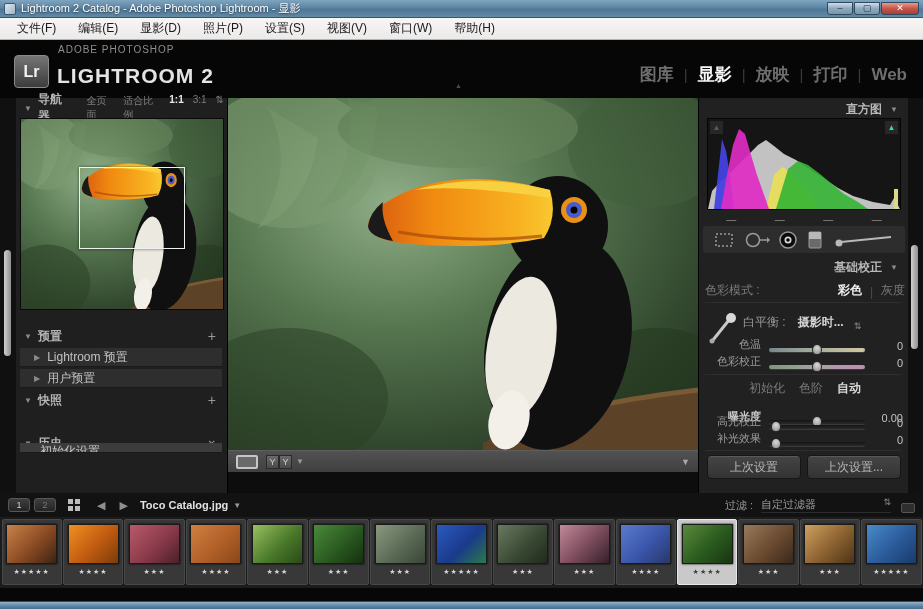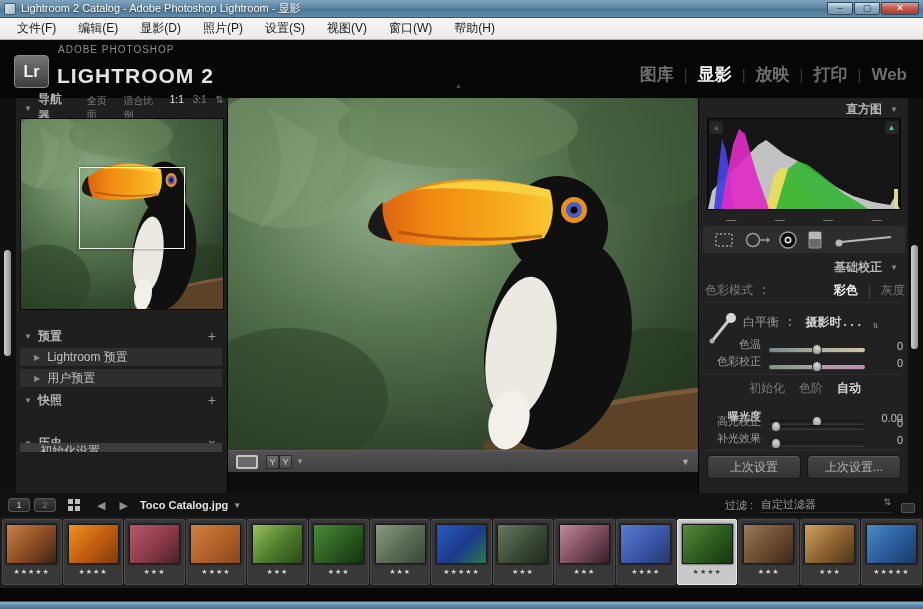--- a/index.html
+++ b/index.html
@@ -44,21 +44,21 @@
   .scroll-thumb { width:7px; border-radius:4px; background:linear-gradient(90deg,#d0d0d0,#8f8f8f); }
 
   
   .left-panel { left:16px; top:98px; width:212px; height:395px; background:#1f1f1f; border-right:1px solid #000; }
   .sec-head { position:absolute; left:2px; width:206px; height:20px; display:flex; align-items:center;
     color:#b4b4b4; font-size:12px; font-weight:bold; }
   .sec-head .tri { color:#8a8a8a; font-size:8px; margin:0 6px 0 6px; }
   .sec-head .plus { margin-left:auto; margin-right:8px; color:#9a9a9a; font-size:14px; font-weight:normal; }
   .nav-opts { margin-left:14px; display:flex; gap:9px; font-weight:normal; }
   .nav-opt { font-size:10px; color:#7e7e7e; }
-  .nav-opt.on { color:#e8e8e8; font-weight:normal; }
+  .nav-opt.on { color:#e8e8e8; font-weight:bold; }
   .navigator-view { left:20px; top:118px; width:202px; height:193px; border:1px solid #0a0a0a; overflow:hidden; background:#263a28; }
   .nav-zoom-rect { left:58px; top:48px; width:106px; height:82px; border:1px solid #f0f0f0; box-shadow:0 0 3px rgba(0,0,0,.6); }
   .panel-row { position:absolute; left:4px; width:202px; height:19px; background:#2e2e2e; display:flex; align-items:center;
     color:#c2c2c2; font-size:12px; border-bottom:1px solid #1a1a1a; }
   .panel-row .tri { color:#8a8a8a; font-size:8px; margin:0 7px 0 14px; }
   .panel-row.hl { background:#4a4a4a; color:#dcdcdc; padding-left:20px; }
   .panel-row.clip { background:#3c3c3c; color:#cacaca; padding-left:20px; height:10px; overflow:hidden; align-items:flex-start; font-size:12px; }
   .lp-btn { position:absolute; top:455px; width:98px; height:24px; border:1px solid #161616; border-radius:4px;
     background:linear-gradient(180deg,#454545,#333333); box-shadow:inset 0 1px 0 #5a5a5a;
     color:#b8b8b8; font-size:12px; display:flex; align-items:center; justify-content:center; }
@@ -77,21 +77,21 @@
   
   .right-panel { left:698px; top:98px; width:210px; height:395px; background:#212121; border-left:1px solid #000; }
   .rp-head { position:absolute; width:200px; height:18px; display:flex; align-items:center; justify-content:flex-end;
     color:#b8b8b8; font-size:12px; font-weight:bold; }
   .rp-head .tri { color:#8a8a8a; font-size:8px; margin-left:8px; margin-right:4px; }
   .hist-box { left:8px; top:20px; width:194px; height:92px; background:#151515; border:1px solid #050505; }
   .clip-tri { position:absolute; top:2px; width:13px; height:13px; background:#272727; text-align:center; font-size:8px; line-height:13px; }
   .meta-dashes { left:8px; top:116px; width:194px; display:flex; justify-content:space-around; color:#909090; font-size:10px; }
   .tools-row { left:4px; top:128px; width:202px; height:27px; background:#2d2d2d; border-radius:3px;
     display:flex; align-items:center; justify-content:space-around; padding:0 6px; }
-  .rp-row { position:absolute; width:200px; display:flex; align-items:flex-end; color:#9a9a9a; font-size:12px;font-family:Liberation Mono, monospace; }
+  .rp-row { position:absolute; width:200px; display:flex; align-items:flex-end; color:#9a9a9a; font-size:12px; }
   .seg-on { color:#f0f0f0; font-weight:bold; }
   .seg-off { color:#7a7a7a; }
   .slider-row { position:absolute; width:198px; height:14px; display:flex; align-items:flex-end; }
   .slider-label { width:56px; text-align:right; font-size:11px; color:#9a9a9a; }
   .slider-track { position:relative; flex:1; height:4px; margin:0 8px; border-radius:2px;
     background:linear-gradient(180deg,#141414,#2a2a2a); box-shadow:0 1px 0 #3a3a3a; }
   .slider-track.temp { background:linear-gradient(90deg,#77878c,#a7b09e,#cfc6a0); }
   .slider-track.tint { background:linear-gradient(90deg,#7a9a78,#a8a0a8,#c08cb0); }
   .slider-thumb { position:absolute; top:-4px; width:10px; height:11px; background:radial-gradient(circle at 50% 35%,#d8d8d8,#8a8a8a);
     border-radius:50% 50% 45% 45%; border:1px solid #2a2a2a; }

